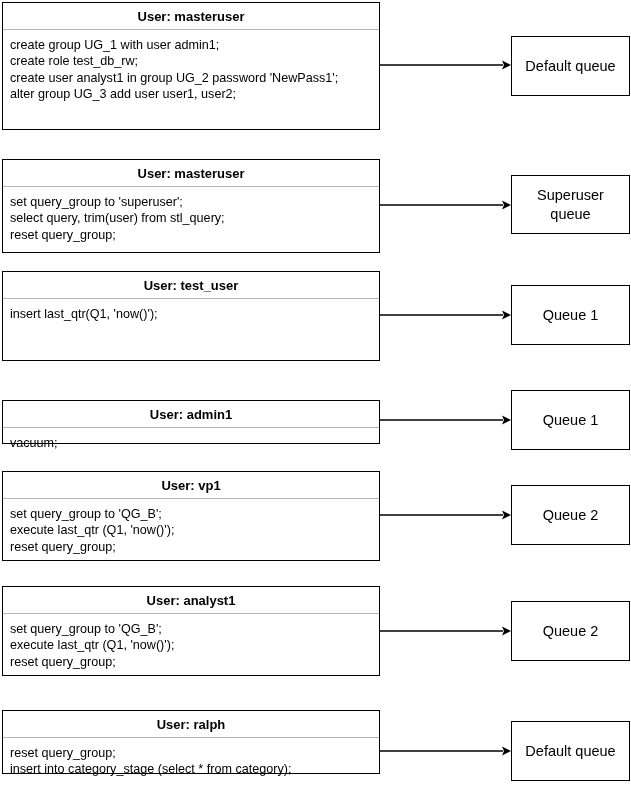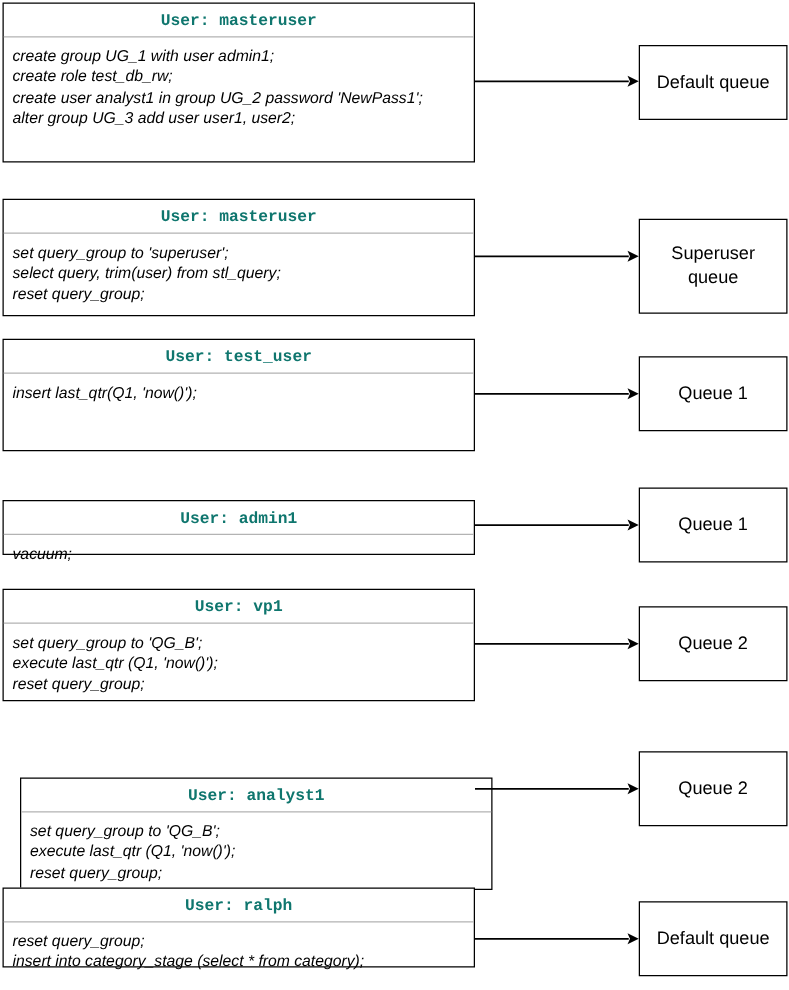--- a/index.html
+++ b/index.html
@@ -27,38 +27,36 @@
     border: 1.6px solid #000000;
     background: #ffffff;
   }
   .user-box-header {
     box-sizing: border-box;
     height: 27px;
     line-height: 27px;
     text-align: center;
     font-weight: bold;
     font-size: 13px;
-    color: #0f766e;
+    color: #000000;
     border-bottom: 1.3px solid #b3b3b3;
     white-space: nowrap;
     overflow: hidden;
-    font-family: Liberation Mono, monospace;
   }
   .user-box-body {
     box-sizing: border-box;
     padding: 7px 7px 5px 7px;
     font-size: 12.6px;
     line-height: 16.4px;
     color: #000000;
   }
   .stmt {
     white-space: pre;
     overflow: hidden;
     text-overflow: clip;
-    font-style: italic;
   }
 
   
   .queue-box {
     position: absolute;
     box-sizing: border-box;
     border: 1.6px solid #000000;
     background: #ffffff;
     display: flex;
     align-items: center;
@@ -106,21 +104,21 @@
       </svg>
     </div>
     <div class="user-box" style="left: 2px; top: 159px; width: 378px; height: 94px; border-color: rgb(0, 0, 0);">
       <div class="user-box-header" style="border-bottom-color: rgb(179, 179, 179);">User: masteruser</div>
       <div class="user-box-body">
         <div class="stmt">set query_group to 'superuser';</div>
         <div class="stmt">select query, trim(user) from stl_query;</div>
         <div class="stmt">reset query_group;</div>
       </div>
     </div>
-    <div class="queue-box" style="left: 511px; top: 175px; width: 119px; height: 76px; border-color: rgb(0, 0, 0);">
+    <div class="queue-box" style="left: 511px; top: 175px; width: 119px; height: 59px; border-color: rgb(0, 0, 0);">
       <div class="queue-label">Superuser
 queue</div>
     </div>
     <div class="connector" style="left: 380px; top: 197px; width: 131px; height: 16px;">
       <svg width="131" height="16" viewBox="0 0 131 16">
         <line x1="0" y1="8" x2="123" y2="8" stroke="#000000" stroke-width="1.4"></line>
         <path d="M 131 8 L 122 3.6 L 124 8 L 122 12.4 Z" fill="#000000"></path>
       </svg>
     </div>
     <div class="user-box" style="left: 2px; top: 271px; width: 378px; height: 90px; border-color: rgb(0, 0, 0);">
@@ -163,21 +161,21 @@
     </div>
     <div class="queue-box" style="left: 511px; top: 485px; width: 119px; height: 60px; border-color: rgb(0, 0, 0);">
       <div class="queue-label">Queue 2</div>
     </div>
     <div class="connector" style="left: 380px; top: 507px; width: 131px; height: 16px;">
       <svg width="131" height="16" viewBox="0 0 131 16">
         <line x1="0" y1="8" x2="123" y2="8" stroke="#000000" stroke-width="1.4"></line>
         <path d="M 131 8 L 122 3.6 L 124 8 L 122 12.4 Z" fill="#000000"></path>
       </svg>
     </div>
-    <div class="user-box" style="left: 16px; top: 586px; width: 378px; height: 90px; border-color: rgb(0, 0, 0); margin-top: 36px;">
+    <div class="user-box" style="left: 2px; top: 586px; width: 378px; height: 90px; border-color: rgb(0, 0, 0);">
       <div class="user-box-header" style="border-bottom-color: rgb(179, 179, 179);">User: analyst1</div>
       <div class="user-box-body">
         <div class="stmt">set query_group to 'QG_B';</div>
         <div class="stmt">execute last_qtr (Q1, 'now()');</div>
         <div class="stmt">reset query_group;</div>
       </div>
     </div>
     <div class="queue-box" style="left: 511px; top: 601px; width: 119px; height: 60px; border-color: rgb(0, 0, 0);">
       <div class="queue-label">Queue 2</div>
     </div>

